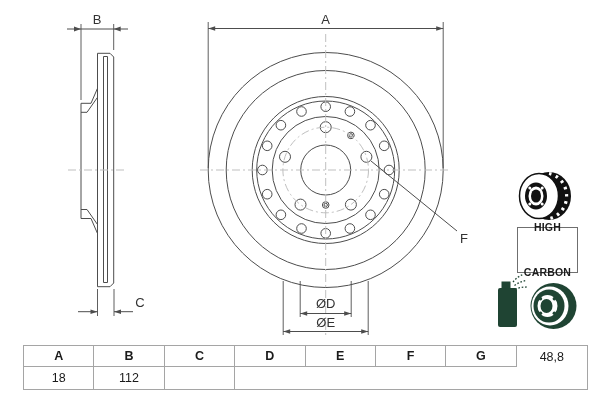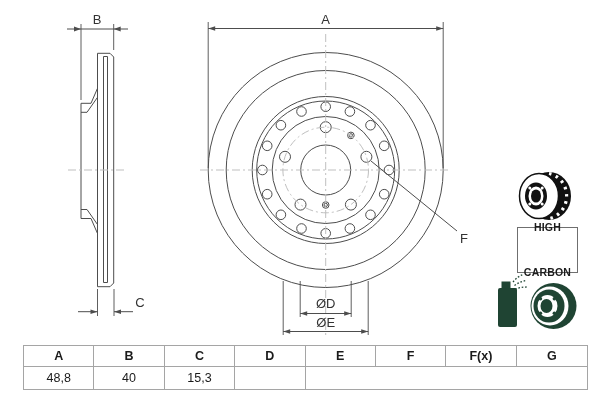--- a/index.html
+++ b/index.html
@@ -173,21 +173,20 @@
   <span>CARBON</span>
 </div>
 
 <div class="spec-table">
   <div class="cell th">A</div>
   <div class="cell th">B</div>
   <div class="cell th">C</div>
   <div class="cell th">D</div>
   <div class="cell th">E</div>
   <div class="cell th">F</div>
-  <div class="cell th">F(x)</div>
   <div class="cell th">G</div>
   <div class="cell">48,8</div>
-  <div class="cell">40</div>
-  <div class="cell">15,3</div>
+  <div class="cell">18</div>
+  <div class="cell">112</div>
   <div class="cell"></div>
 </div>
 
 </div>
 
 </body></html>

